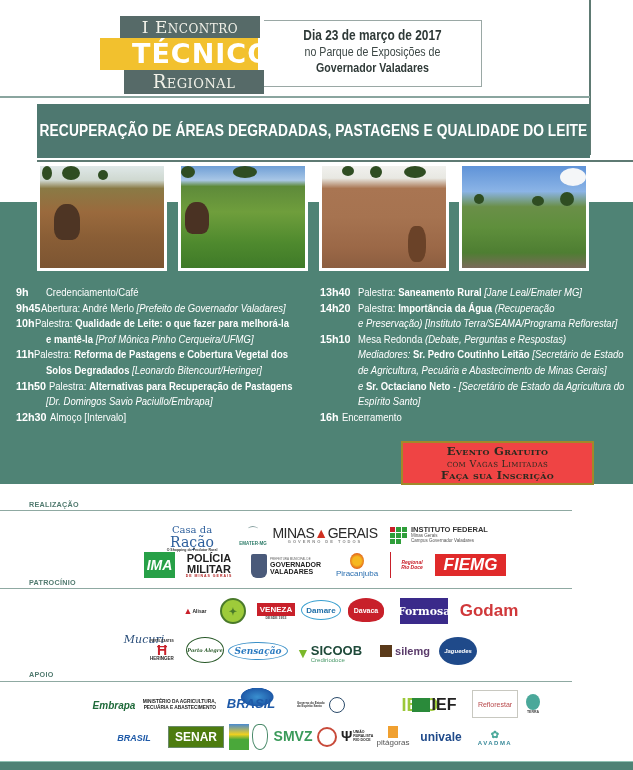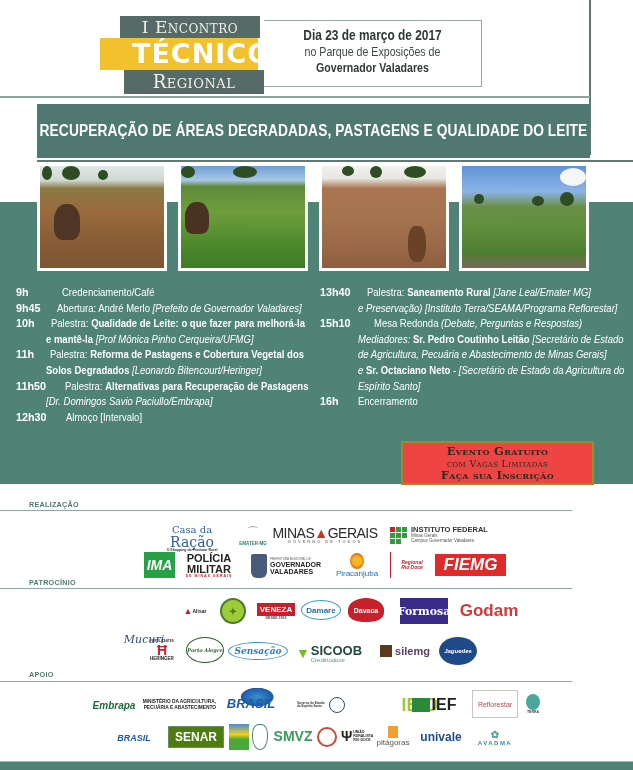--- a/index.html
+++ b/index.html
@@ -32,21 +32,21 @@
   .img2 { background: linear-gradient(180deg, #6f9fd6 0%, #a9c7e6 14%, #5e8a3a 20%, #6f9e3c 45%, #4f8a2e 75%, #3f7a28 100%); }
   .img3 { background: linear-gradient(180deg, #f1f1ee 0%, #e8e8e2 12%, #a97552 22%, #a67350 50%, #9b6847 80%, #8c5e40 100%); }
   .img4 { background: linear-gradient(180deg, #5f93d8 0%, #8bb4e6 25%, #6a8f48 40%, #5f8f3c 60%, #4e7e32 85%, #7a6a5a 100%); }
   .blob1 { position: absolute; left: 14px; top: 38px; width: 26px; height: 36px; background: #4e3524; border-radius: 45% 45% 30% 30%; }
   .blob2 { position: absolute; left: 4px; top: 36px; width: 24px; height: 32px; background: #4a3223; border-radius: 45% 45% 30% 30%; }
   .tree { position: absolute; border-radius: 50%; background: #2f4d22; }
 
   .sched { position: absolute; color: #ffffff; font-size: 10.8px; line-height: 15.6px; }
   .sched-left { left: 16px; top: 285px; width: 300px; }
   .sched-right { left: 320px; top: 285px; width: 300px; }
-  .row { display: flex; white-space: nowrap; gap: 16px; }
+  .row { display: flex; white-space: nowrap; }
   .time { font-weight: bold; display: inline-block; }
   .sched-left .time { width: 30px; }
   .sched-right .time { width: 38px; }
   .t-wide { width: auto !important; margin-right: 3px; }
   .cont { padding-left: 30px; }
   .sched-right .cont { padding-left: 38px; }
   .b { font-weight: bold; }
   .i { font-style: italic; }
   .sq { transform: scaleX(0.88); transform-origin: left; display: inline-block; }
 
@@ -154,20 +154,24 @@
       <span class="time t-wide">12h30</span>
       <span class="sq"><span>Almoço [Intervalo]</span></span>
     </div>
 </div>
 
 <div class="sched sched-right">
   <div class="row">
       <span class="time">13h40</span>
       <span class="sq"><span>Palestra: </span><span class="b">Saneamento Rural </span><span class="i">[Jane Leal/Emater MG]</span></span>
     </div>
+  <div class="row">
+      <span class="time">14h20</span>
+      <span class="sq"><span>Palestra: </span><span class="b">Importância da Água </span><span class="i">(Recuperação</span></span>
+    </div>
   <div class="row cont">
       <span class="sq"><span class="i">e Preservação) [Instituto Terra/SEAMA/Programa Reflorestar]</span></span>
     </div>
   <div class="row">
       <span class="time">15h10</span>
       <span class="sq"><span>Mesa Redonda </span><span class="i">(Debate, Perguntas  e Respostas)</span></span>
     </div>
   <div class="row cont">
       <span class="sq"><span class="i">Mediadores: </span><span class="b">Sr. Pedro Coutinho Leitão </span><span class="i">[Secretário de Estado</span></span>
     </div>

